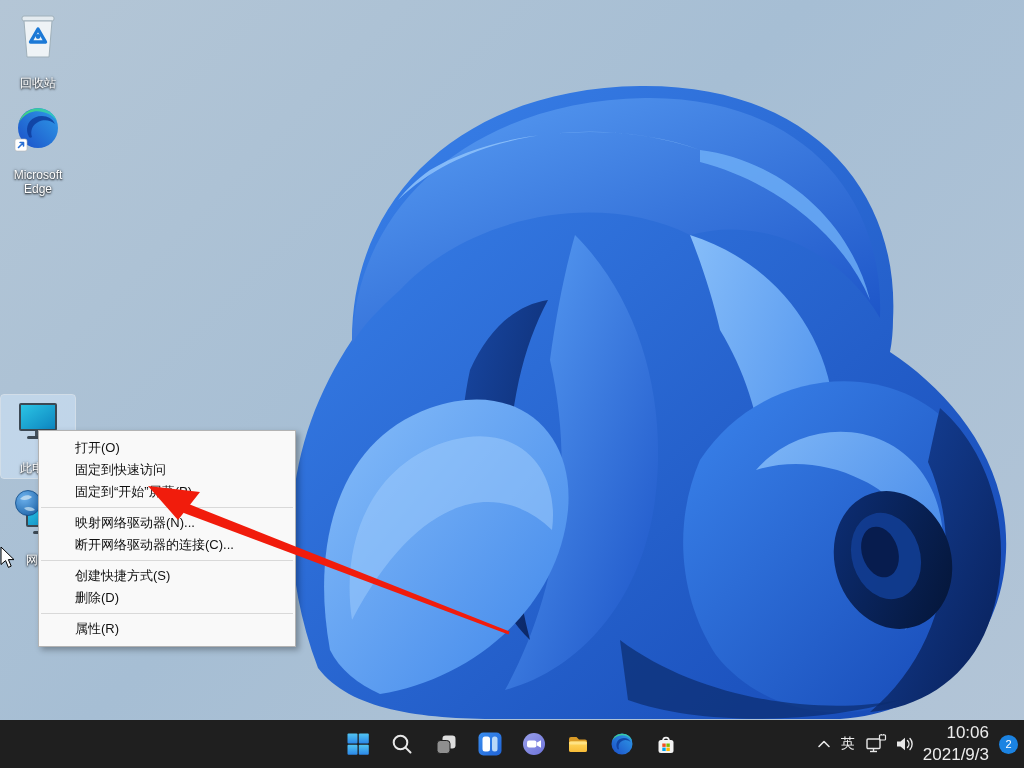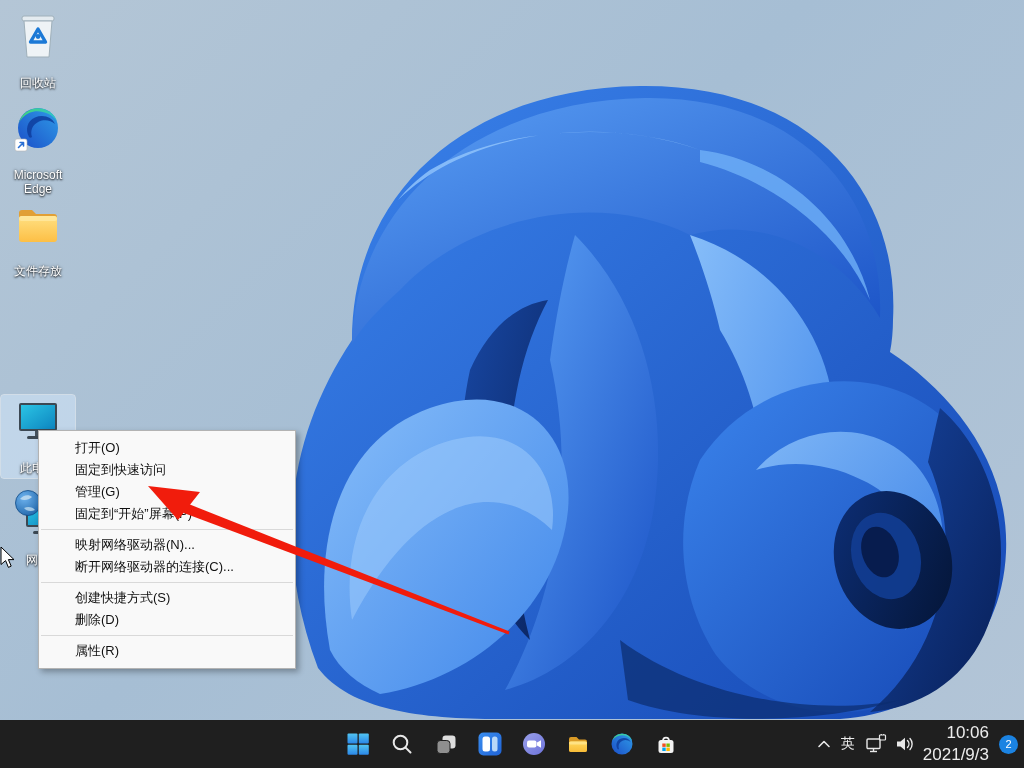--- a/index.html
+++ b/index.html
@@ -116,34 +116,20 @@
       <path d="M5,19 A20,20 0 0 1 43,17 C36,8 24,5 15,9 C10,11.5 6.5,15 5,19 Z" fill="url(#eg1g)"></path>
       <path d="M15,33 C11,26 13,17 21,13.5 C29,10 38,13 41,20 C37,16 30,15 25,17.5 C18,21 16,27 18,33 C17,34 16,34 15,33 Z" fill="#0e3d9e" opacity="0.85"></path>
       <g>
         <rect x="1" y="35" width="12" height="12" rx="2" fill="#fff" stroke="#b5b5b5" stroke-width="0.6"></rect>
         <path d="M4.5,43.5 L9.5,38.5 M9.5,38.5 h-3.4 M9.5,38.5 v3.4" stroke="#2a6fd4" stroke-width="1.6" fill="none" stroke-linecap="round"></path>
       </g>
     </svg>
     <div class="icon-label">Microsoft Edge</div>
   </div>
 
-  <div class="icon-cell" style="top:200px">
-    <svg width="48" height="44" viewBox="0 0 48 44">
-      <defs>
-        <linearGradient id="fg1" x1="0" y1="0" x2="0" y2="1">
-          <stop offset="0" stop-color="#ffe082"></stop>
-            <stop offset="1" stop-color="#fdbf45"></stop>
-        </linearGradient>
-      </defs>
-      <path d="M5,9 q0,-3 3,-3 h10 l4,4 h18 q3,0 3,3 v4 H5 Z" fill="#e19f35"></path>
-      <rect x="5" y="12" width="38" height="26" rx="3" fill="url(#fg1)"></rect>
-      <rect x="5" y="12" width="38" height="5" rx="2.5" fill="#ffe9a0" opacity="0.8"></rect>
-    </svg>
-    <div class="icon-label">文件存放</div>
-  </div>
 
 
   <div class="icon-cell sel" style="top:395px">
     <svg width="48" height="46" viewBox="0 0 48 46">
       <defs>
         <linearGradient id="scr1" x1="0" y1="0" x2="1" y2="1">
           <stop offset="0" stop-color="#2bc4e4"></stop>
             <stop offset="1" stop-color="#0d85c0"></stop>
         </linearGradient>
       </defs>
@@ -174,21 +160,20 @@
       <circle cx="14" cy="14" r="12.5" fill="url(#glb1)" stroke="#0f4a86" stroke-width="0.8"></circle>
       <path d="M6,10 C9,6 15,5 18,8 C15,11 10,12 6,10 Z" fill="#bcd9ef" opacity="0.9"></path>
       <path d="M10,19 C14,17 19,18 21,21 C17,23 12,22 10,19 Z" fill="#bcd9ef" opacity="0.8"></path>
     </svg>
     <div class="icon-label">网络</div>
   </div>
 
   <div class="context-menu">
     <div class="menu-item bold">打开(O)</div>
     <div class="menu-item">固定到快速访问</div>
-    <div class="menu-item">管理(G)</div>
     <div class="menu-item">固定到“开始”屏幕(P)</div>
     <div class="menu-sep"></div>
     <div class="menu-item">映射网络驱动器(N)...</div>
     <div class="menu-item">断开网络驱动器的连接(C)...</div>
     <div class="menu-sep"></div>
     <div class="menu-item">创建快捷方式(S)</div>
     <div class="menu-item">删除(D)</div>
     <div class="menu-sep"></div>
     <div class="menu-item">属性(R)</div>
   </div>

